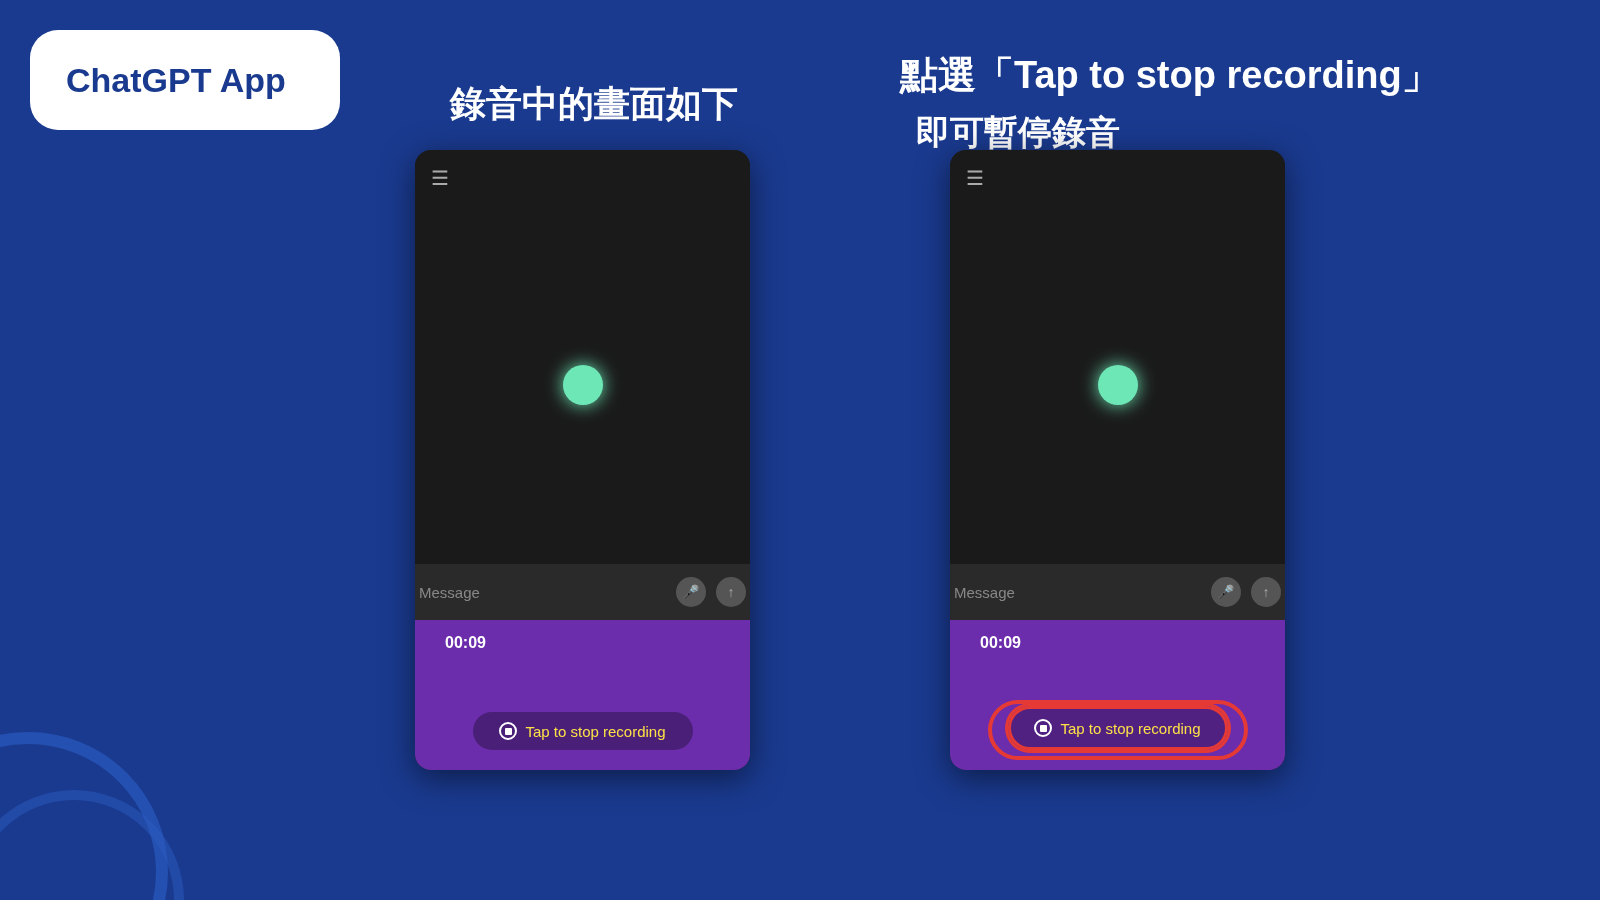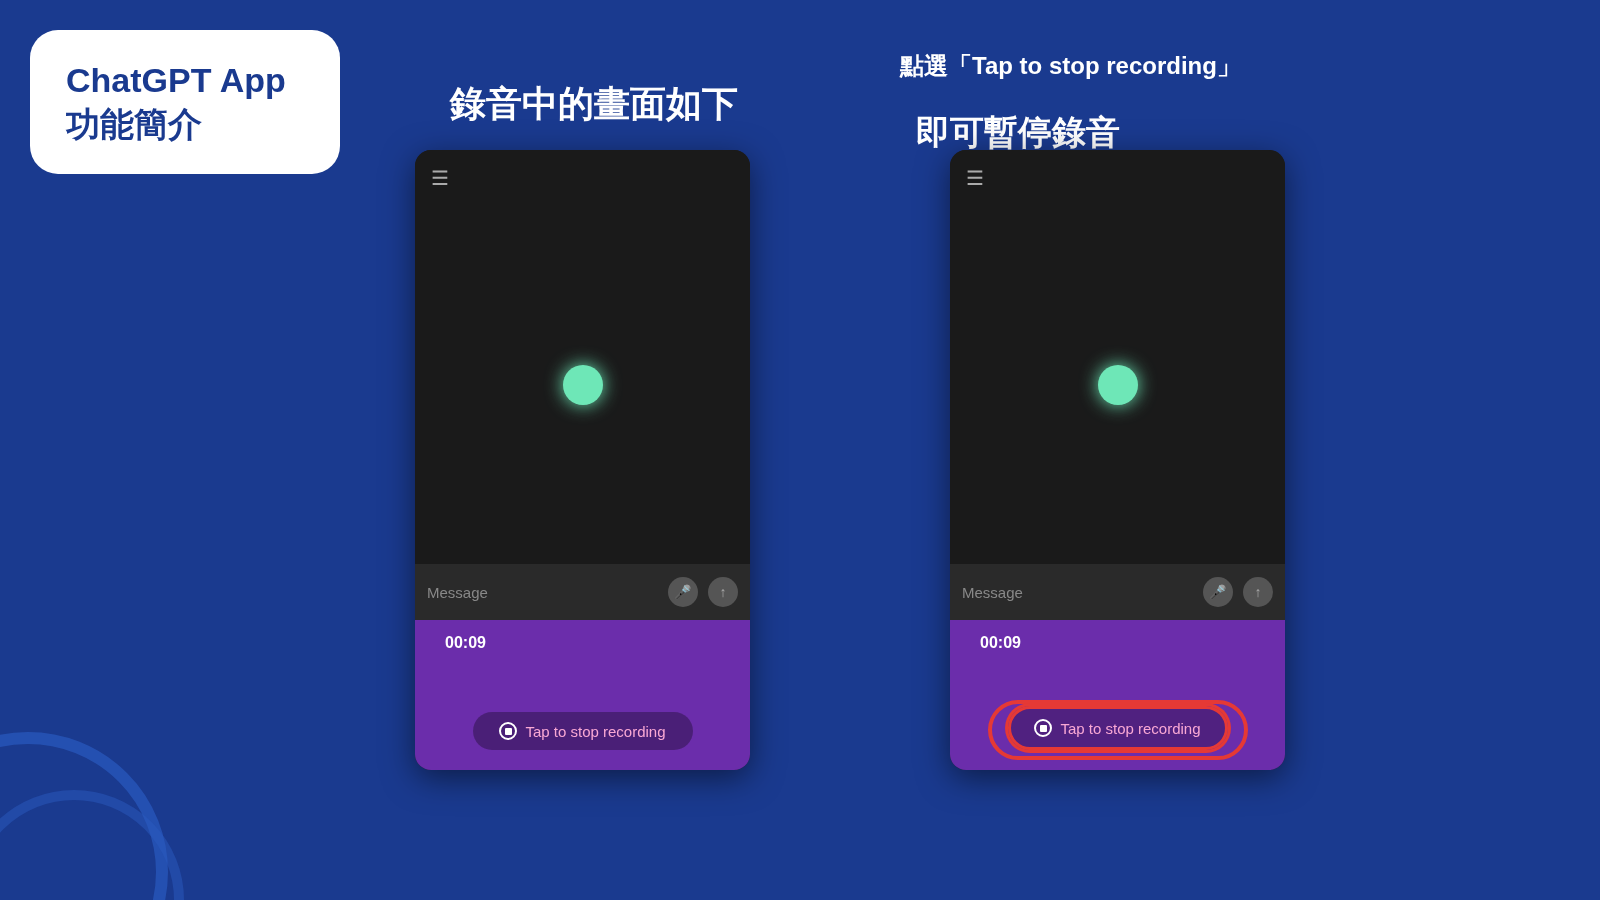--- a/index.html
+++ b/index.html
@@ -64,21 +64,21 @@
     }
 
     .label-left {
       top: 80px;
       left: 450px;
     }
 
     .label-right-line1 {
       top: 50px;
       left: 900px;
-      font-size: 24px;
+      font-size: 38px;
       text-align: center;
     }
 
     .label-right-line2 {
       top: 110px;
       left: 916px;
       font-size: 34px;
     }
 
     
@@ -133,21 +133,21 @@
       box-shadow: 0 0 18px #6ee7b7;
     }
 
     
     .message-bar {
       width: 100%;
       height: 56px;
       background: #2a2a2a;
       display: flex;
       align-items: center;
-      padding: 0 12px;
+      padding: 0 4px;
       gap: 10px;
       position: absolute;
       bottom: 0;
       left: 0;
     }
 
     .message-input {
       flex: 1;
       color: #888;
       font-size: 15px;
@@ -187,21 +187,21 @@
     }
 
     .stop-btn {
       position: absolute;
       bottom: 20px;
       left: 50%;
       transform: translateX(-50%);
       background: rgba(0,0,0,0.3);
       border-radius: 24px;
       padding: 10px 24px;
-      color: #f9a8d4;
+      color: #fde047;
       font-size: 15px;
       display: flex;
       align-items: center;
       gap: 8px;
       white-space: nowrap;
       width: 220px;
       justify-content: center;
     }
 
     .stop-icon {
@@ -245,21 +245,20 @@
     }
   </style>
 </head>
 <body>
 
 <div class="deco-line"></div>
 <div class="deco-line2"></div>
 
 <div class="title-card">
   <div class="title-card-text">ChatGPT App</div>
-  <div class="title-card-text">功能簡介</div>
 </div>
 
 <div class="section-label label-left">錄音中的畫面如下</div>
 
 <div class="section-label label-right-line1">點選「Tap to stop recording」</div>
 <div class="section-label label-right-line2">即可暫停錄音</div>
 
 <div class="phone-mockup phone-left">
   <div class="phone-screen">
 

